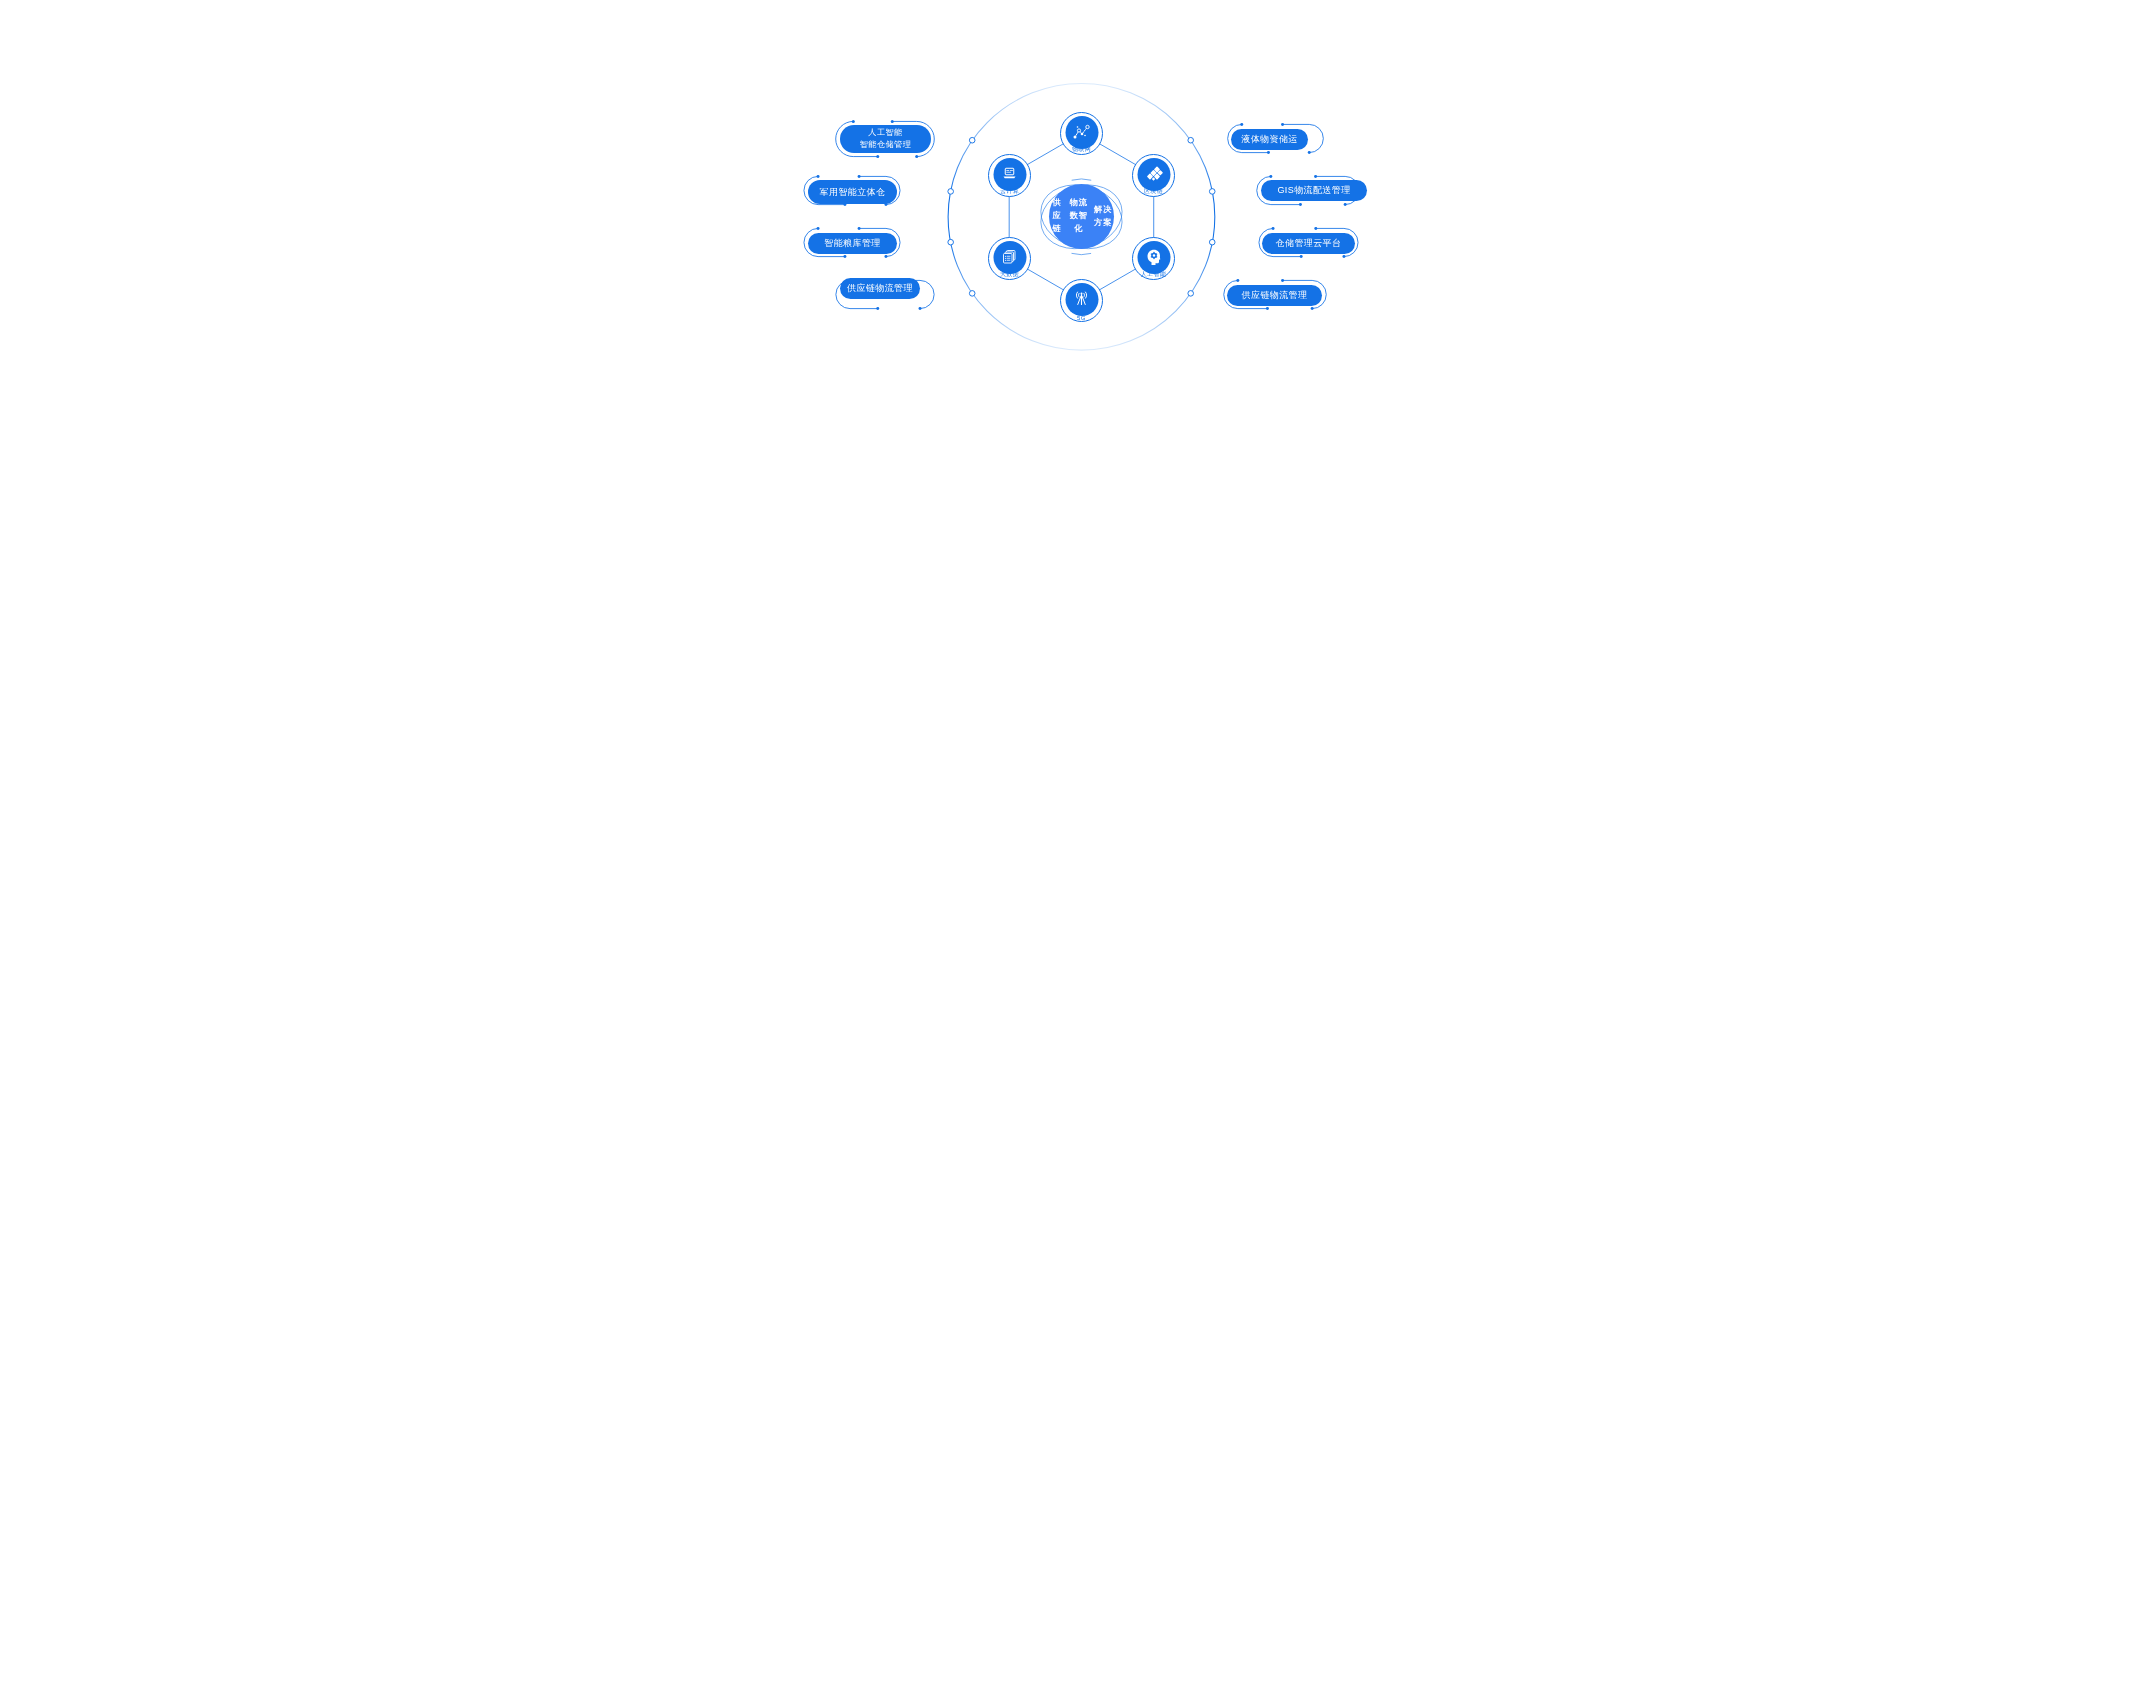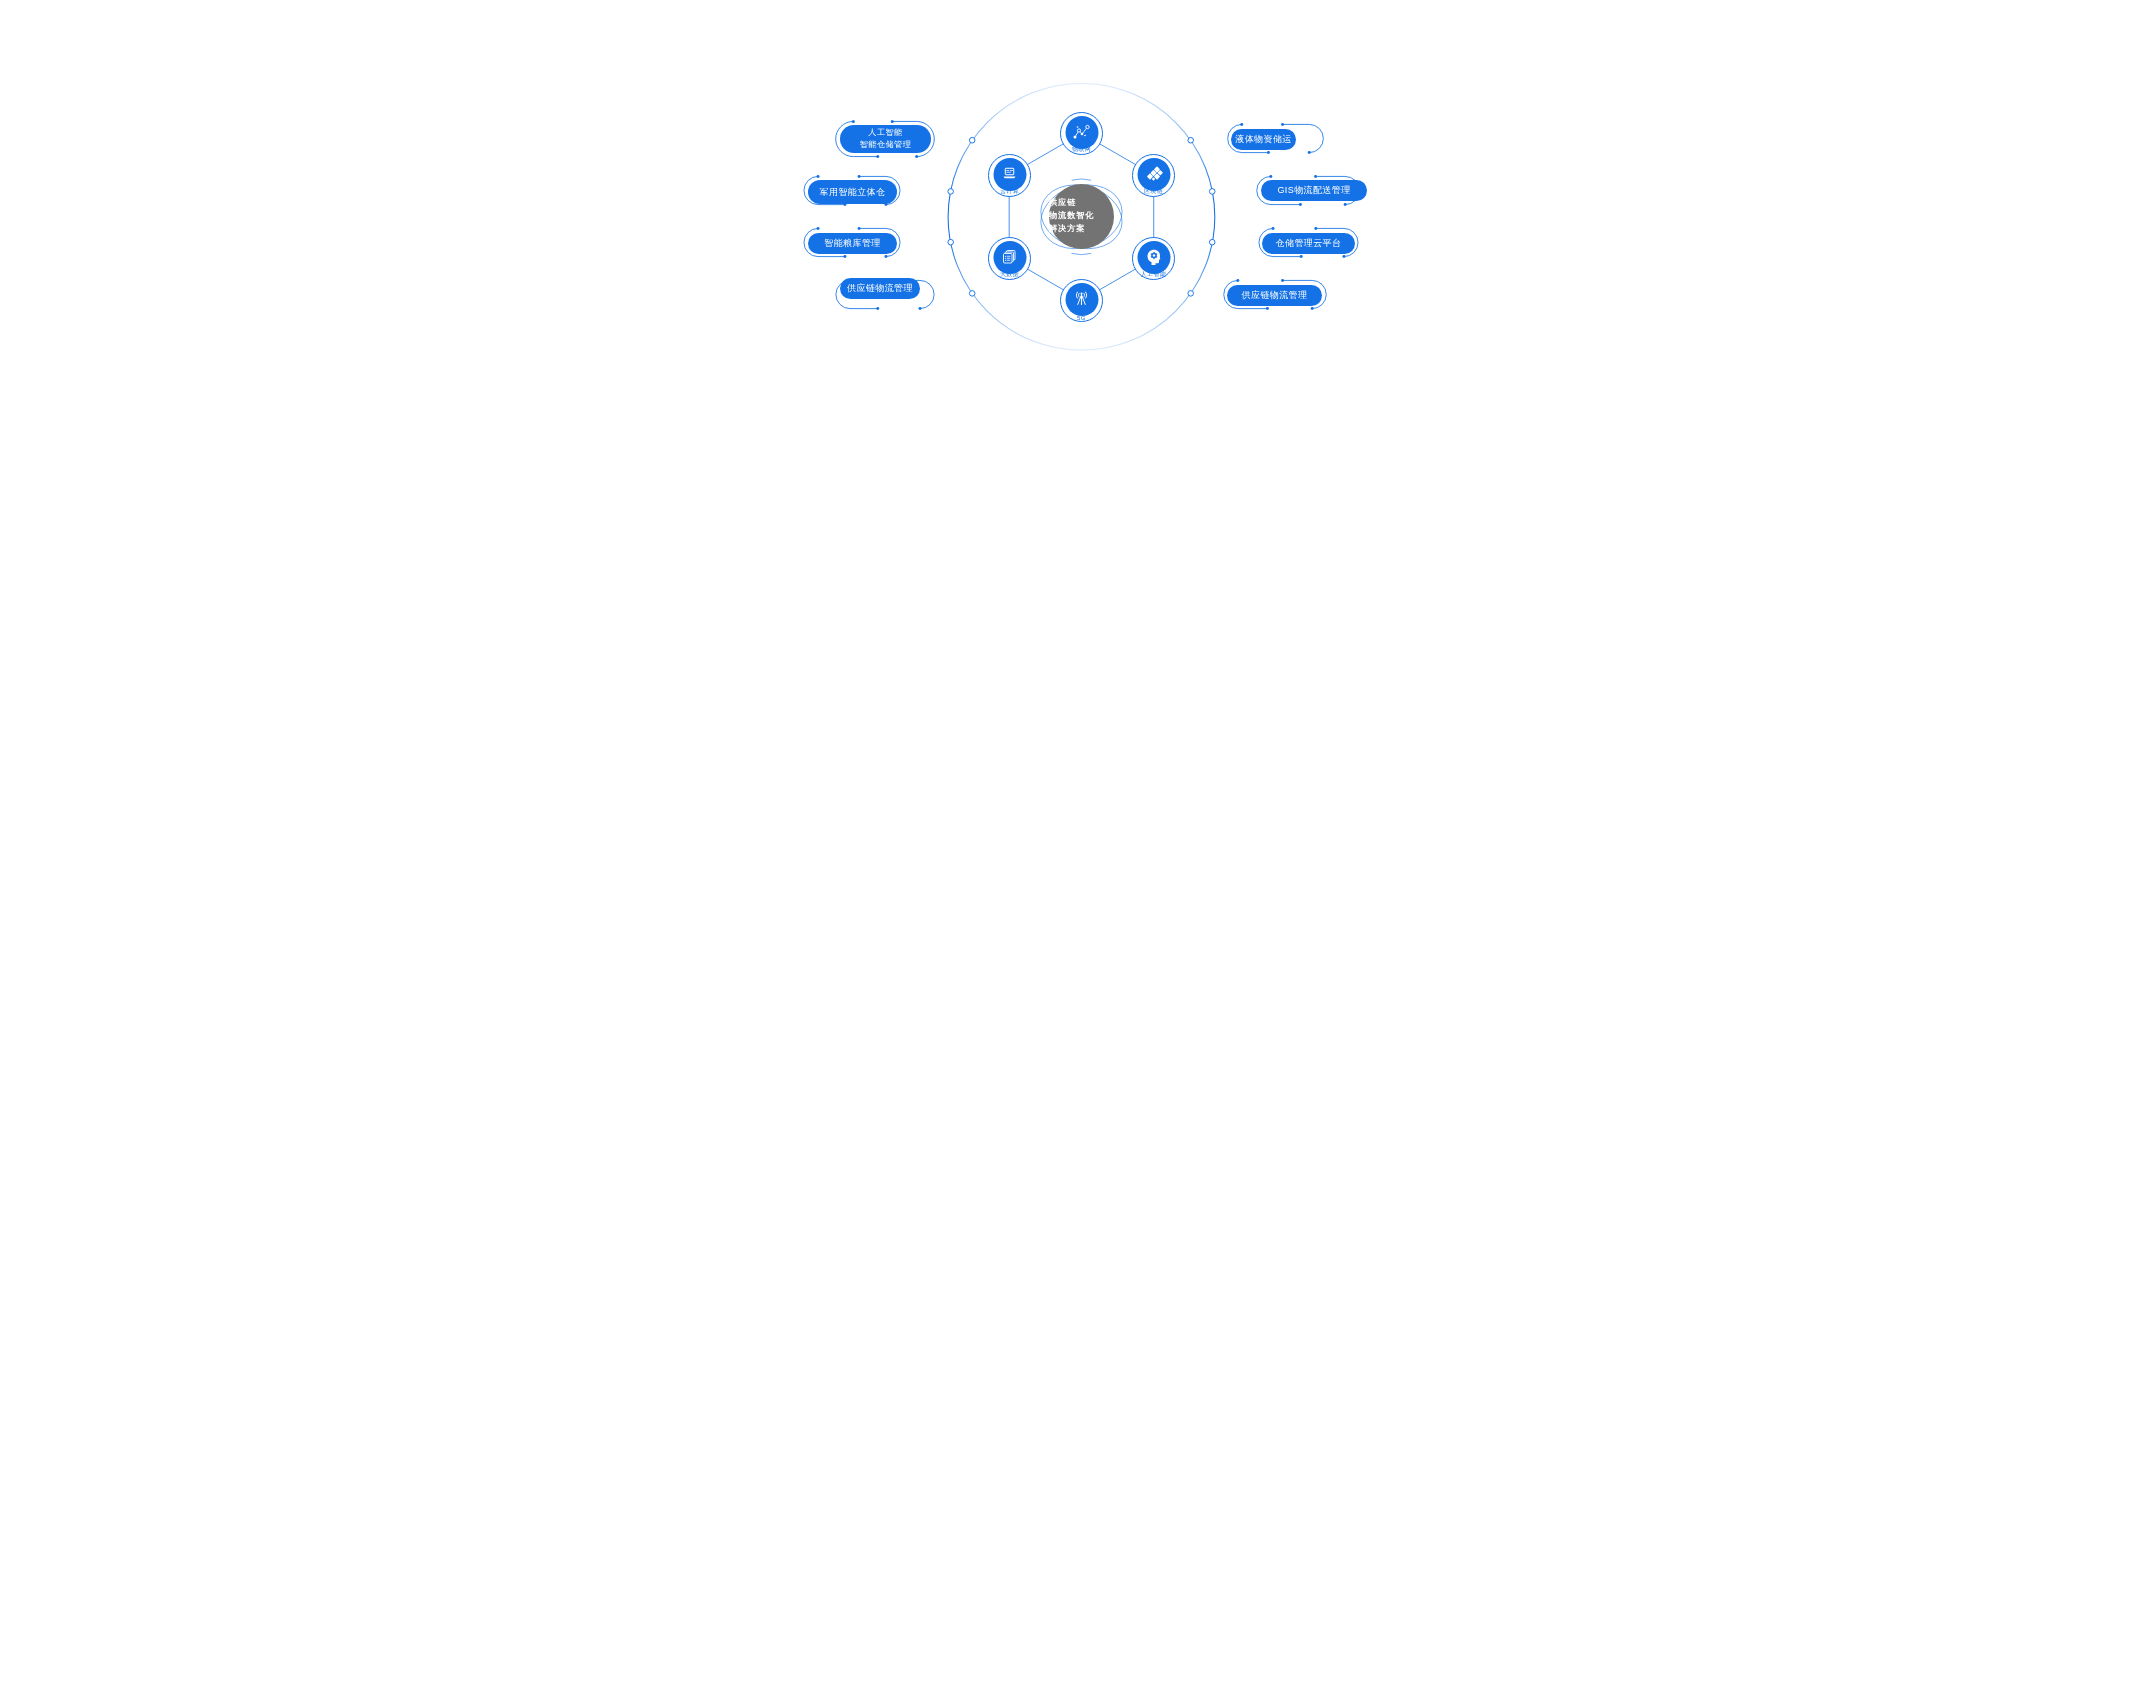--- a/index.html
+++ b/index.html
@@ -1,21 +1,21 @@
 <!DOCTYPE html>
 <html style="font-size:6.9px"><head>
 <meta charset="utf-8">
 <style>
   html,body{margin:0;padding:0;background:#ffffff;}
   body{font-family:"Liberation Sans", sans-serif;}
   .canvas{position:relative;width:648px;height:425px;margin:0 auto;background:#ffffff;overflow:hidden;}
   .bg-svg{position:absolute;left:0;top:0;}
   
   .hub{position:absolute;left:298px;top:184px;width:65px;height:65px;border-radius:50%;
-       background:#737373;display:flex;flex-direction:column;align-items:flex-start;justify-content:center;
+       background:#3b82f6;display:flex;align-items:center;justify-content:center;
        color:#ffffff;font-size:8.2px;font-weight:bold;letter-spacing:0.9px;line-height:1.55;text-align:center;}
   
   .node{position:absolute;width:43px;height:43px;border-radius:50%;background:#ffffff;
         border:0.9px solid #1472E6;box-sizing:border-box;}
   .node-core{position:absolute;left:50%;top:2.6px;transform:translateX(-50%);width:33px;height:33px;
         border-radius:50%;background:#1472E6;display:flex;align-items:center;justify-content:center;}
   .node-label{position:absolute;bottom:0px;width:100%;text-align:center;color:#1472E6;
         font-size:6px;letter-spacing:0.4px;}
   
   .pill{position:absolute;background:#1472E6;border-radius:17px;display:flex;align-items:center;
@@ -216,21 +216,21 @@
   </div>
 
   <svg width="109" height="41" viewBox="0 0 254 96" style="position: absolute; left: 470px; top: 118px; pointer-events: none; overflow: visible;">
       <path d="M 48 15 A 33 33 0 0 0 48 81 L 110.52 81" fill="none" stroke="#1472E6" stroke-width="2"></path>
       <path d="M 206 81 A 33 33 0 0 0 206 15 L 143.48 15" fill="none" stroke="#1472E6" stroke-width="2"></path>
       <circle cx="48" cy="15" r="3.5" fill="#1472E6"></circle>
       <circle cx="110.52" cy="81" r="3.5" fill="#1472E6"></circle>
       <circle cx="206" cy="81" r="3.5" fill="#1472E6"></circle>
       <circle cx="143.48" cy="15" r="3.5" fill="#1472E6"></circle>
     </svg>
-    <div class="pill" style="left:480px;top:129px;width:65px;height:20.6px">
+    <div class="pill" style="left:480px;top:129px;width:77px;height:20.6px">
     <span class="pill-label">液体物资储运</span>
   </div>
   <svg width="116" height="41" viewBox="0 0 270 96" style="position: absolute; left: 499px; top: 170px; pointer-events: none; overflow: visible;">
       <path d="M 48 15 A 33 33 0 0 0 48 81 L 117.24 81" fill="none" stroke="#1472E6" stroke-width="2"></path>
       <path d="M 222 81 A 33 33 0 0 0 222 15 L 152.76 15" fill="none" stroke="#1472E6" stroke-width="2"></path>
       <circle cx="48" cy="15" r="3.5" fill="#1472E6"></circle>
       <circle cx="117.24" cy="81" r="3.5" fill="#1472E6"></circle>
       <circle cx="222" cy="81" r="3.5" fill="#1472E6"></circle>
       <circle cx="152.76" cy="15" r="3.5" fill="#1472E6"></circle>
     </svg>

